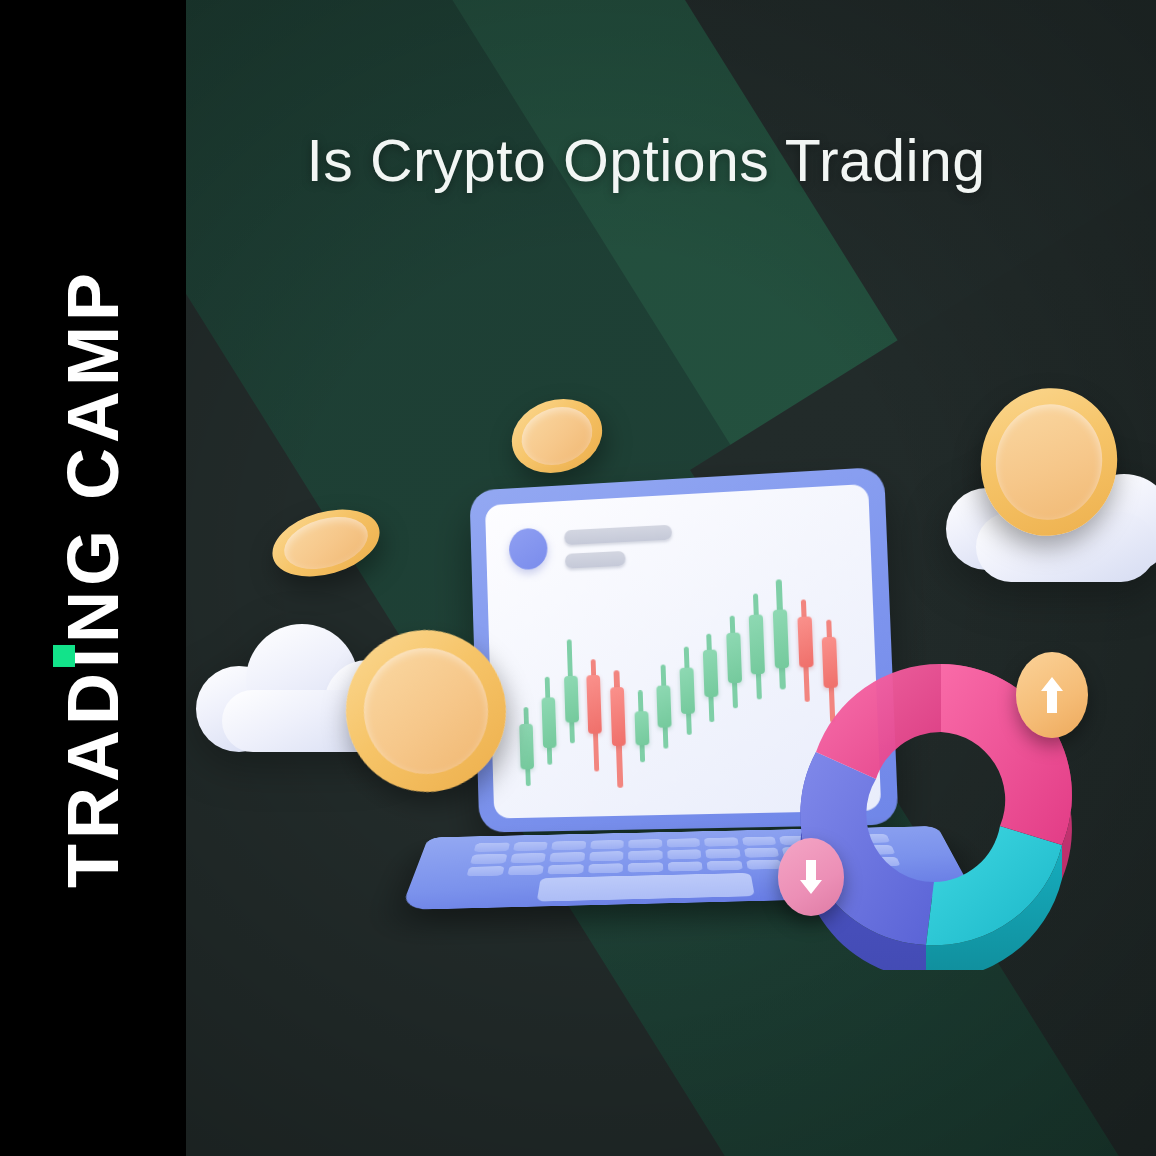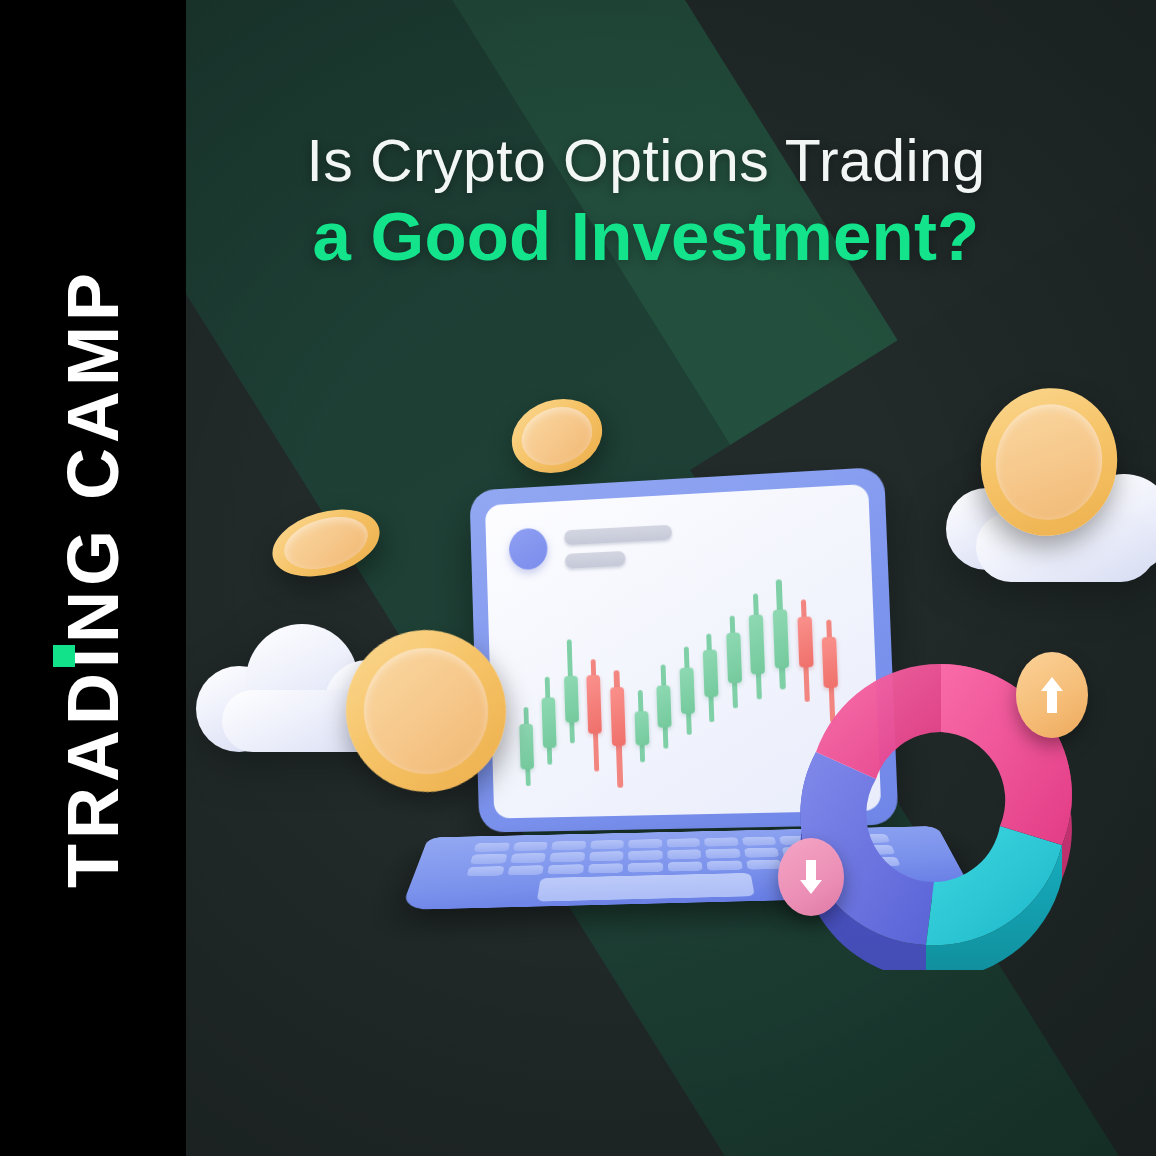--- a/index.html
+++ b/index.html
@@ -145,21 +145,20 @@
 
   <div class="sidebar">
     <div class="sidebar-label">
       <span>TRADING CAMP</span>
       <span class="dot-i" style="left: 221.477px; top: -4px;"></span>
     </div>
   </div>
 
   <div class="headline">
     <div class="hl1">Is Crypto Options Trading</div>
-    <div class="hl2">a Good Investment?</div>
   </div>
 
   <div class="illu">
 
     <div class="el cloud cloud-r">
       <div class="puff" style="left:0;top:48px;width:82px;height:82px;"></div>
       <div class="puff" style="left:48px;top:10px;width:118px;height:118px;"></div>
       <div class="puff" style="left:128px;top:34px;width:100px;height:100px;"></div>
       <div class="puff" style="left:30px;top:72px;width:180px;height:70px;border-radius:40px;"></div>
     </div>

